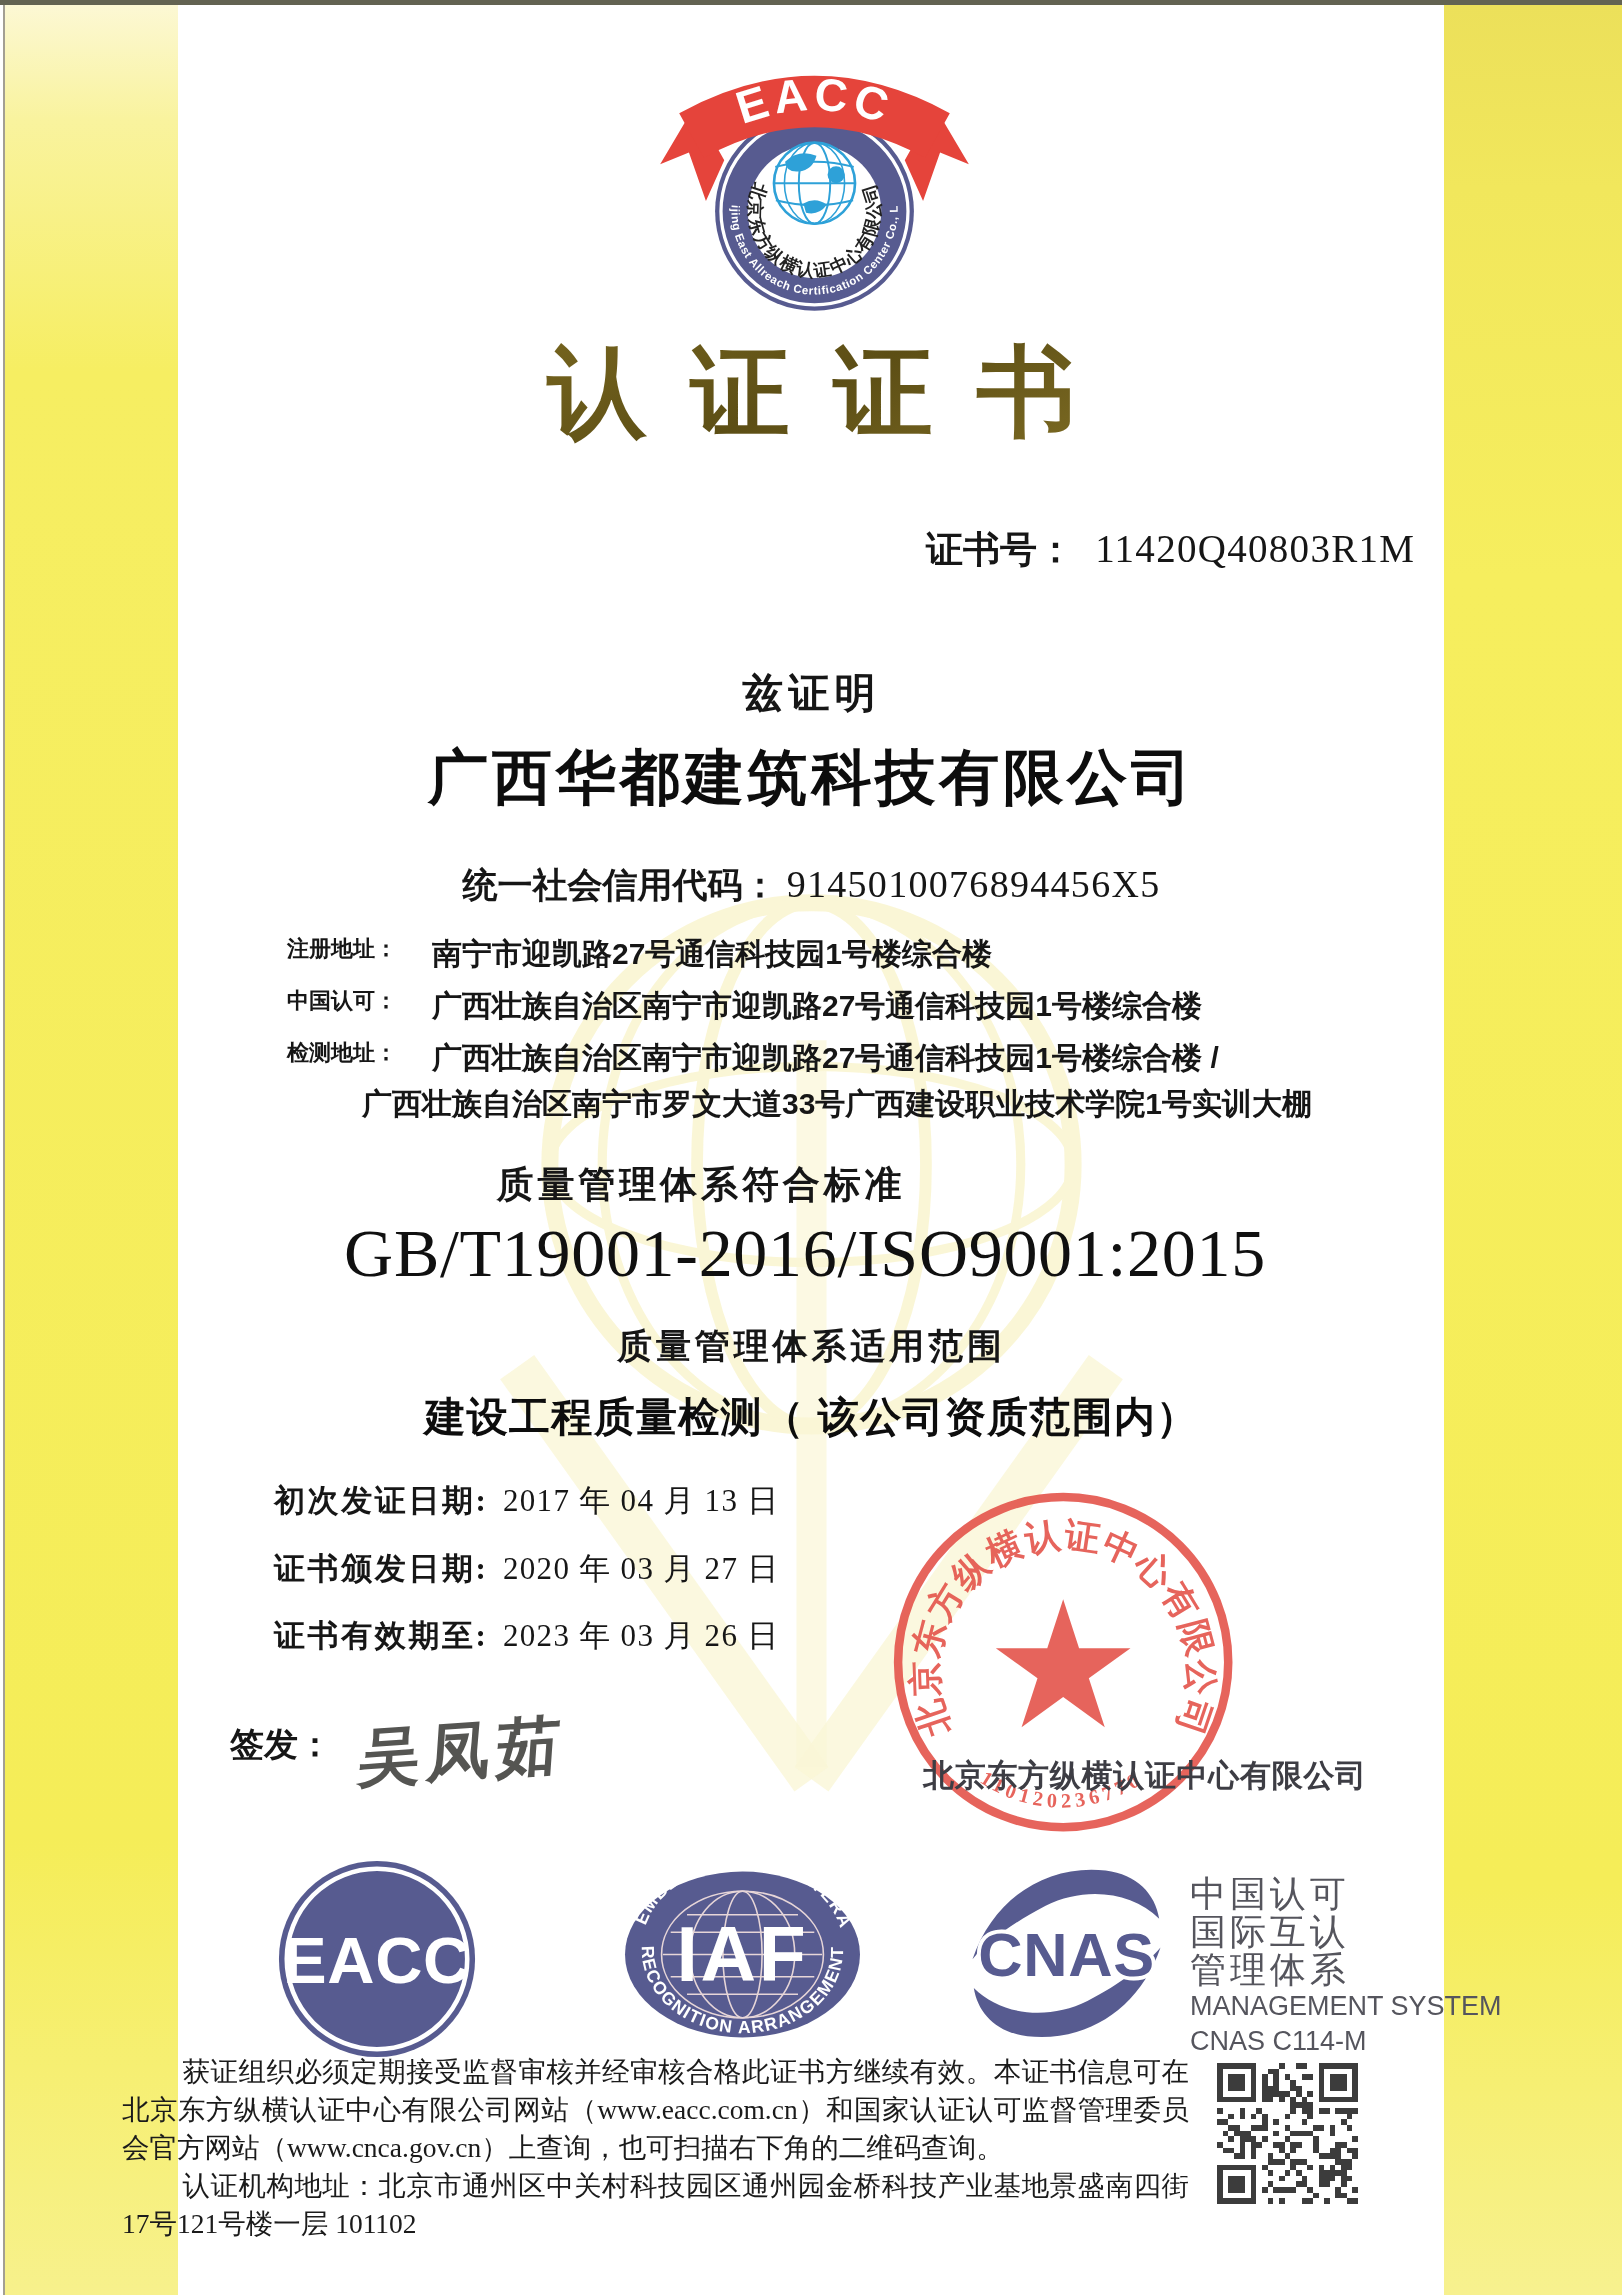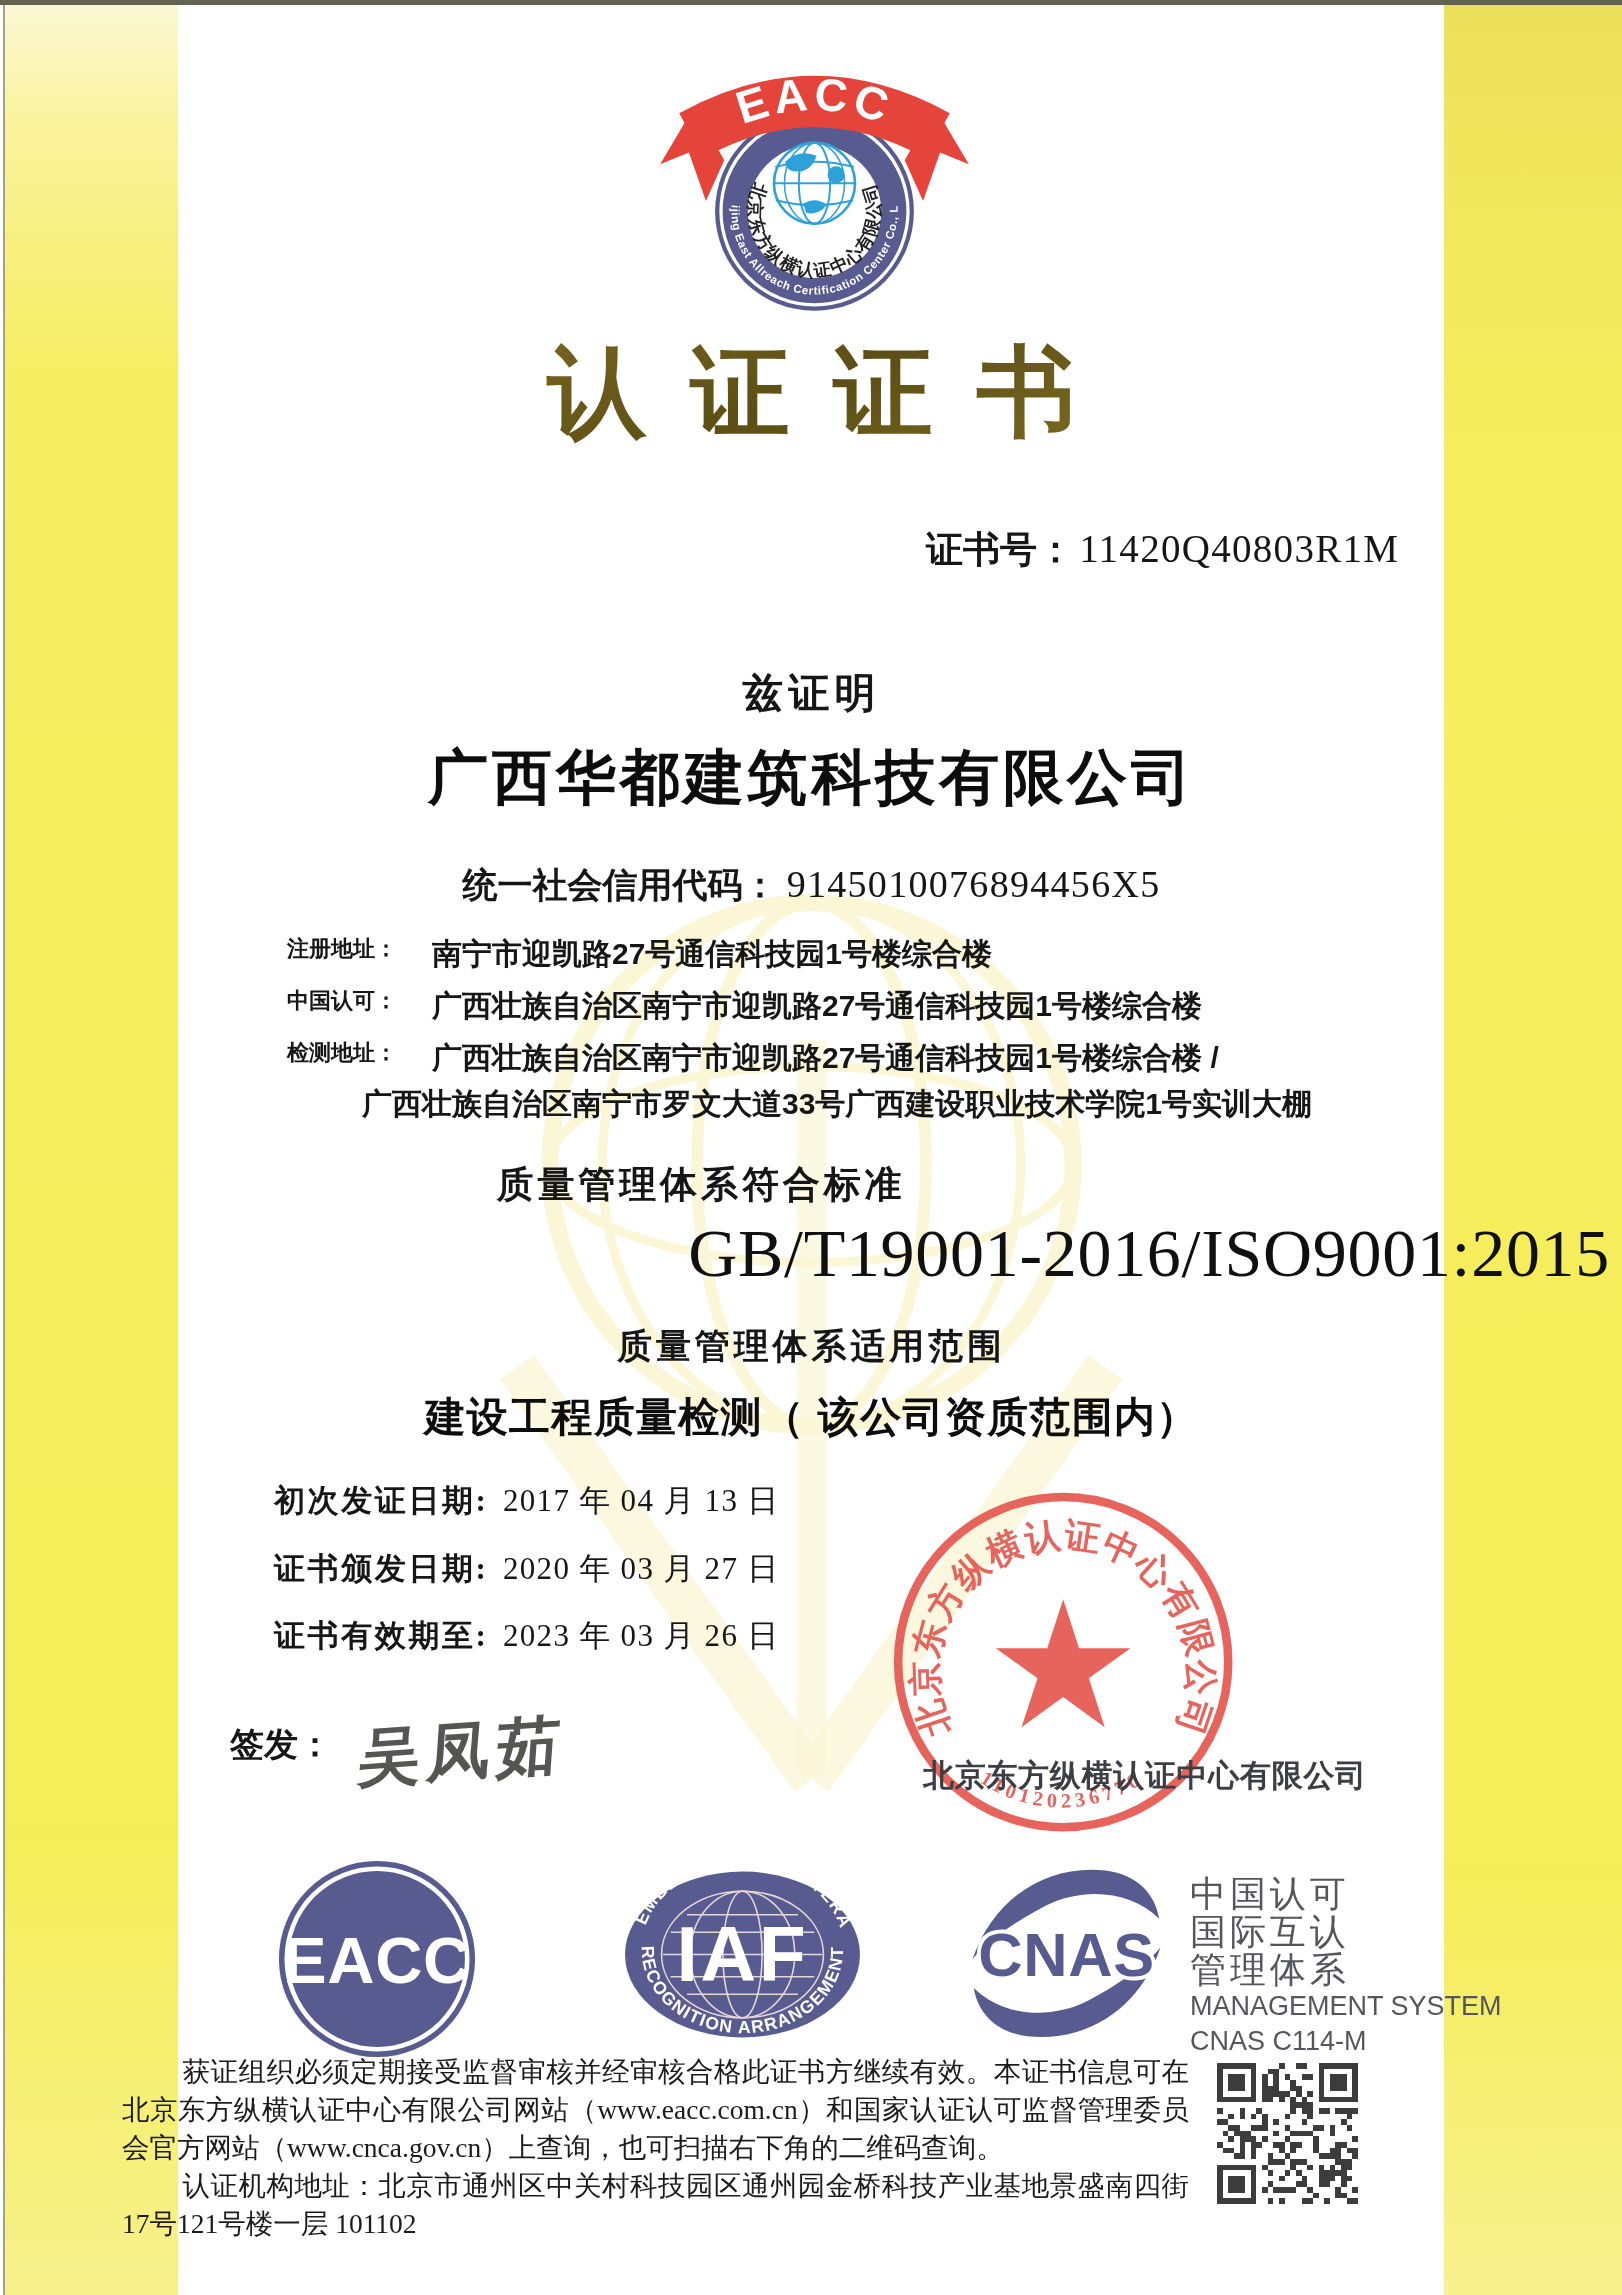--- a/index.html
+++ b/index.html
@@ -28,38 +28,38 @@
   
   .hlogo{left:651px;top:36px;width:327px;height:301px;z-index:2;}
   
   .title{
     left:0;top:330px;width:1623px;text-align:center;z-index:2;
     font-size:99px;font-weight:700;letter-spacing:44px;text-indent:44px;line-height:1.25;
     color:#6e5e1e;
     background:linear-gradient(155deg,#8d7827 10%,#5c4e15 50%,#97822e 90%);
     -webkit-background-clip:text;background-clip:text;-webkit-text-fill-color:transparent;
   }
-  .certno{left:926px;top:525px;z-index:2;display:flex;align-items:baseline;}
+  .certno{left:926px;top:525px;z-index:2;display:flex;align-items:baseline;gap:16px;}
   .certno .lbl{font-size:37px;font-weight:700;font-family:"Liberation Serif","DejaVu Serif",serif;}
   .certno .val{font-size:39px;font-family:"Liberation Serif","DejaVu Serif",serif;letter-spacing:1.3px;margin-left:5.2px;}
   .statement{left:0;top:666px;width:1623px;text-align:center;z-index:2;
     font-size:41px;font-weight:600;font-family:"Liberation Serif","DejaVu Serif",serif;letter-spacing:5.2px;}
   .company{left:0;top:738px;width:1623px;text-align:center;z-index:2;
     font-size:60px;font-weight:700;letter-spacing:3.9px;color:#0d0d0d;}
   .credit{left:0;top:862px;width:1623px;text-align:center;z-index:2;font-size:0;}
   .credit .lbl{font-size:35px;font-weight:700;}
   .credit .val{font-size:38px;font-family:"Liberation Serif","DejaVu Serif",serif;letter-spacing:1.3px;margin-left:9.2px;}
   .addr{left:287px;top:934px;width:1152px;z-index:2;}
   .addr-row{display:flex;margin-bottom:11px;}
   .addr-row .lbl{flex:0 0 145px;font-size:22px;font-weight:700;white-space:nowrap;}
   .addr-row .val{font-size:30px;font-weight:700;margin-left:0px;}
   .addr-cont{margin-left:75px;font-size:30px;font-weight:700;}
   .std-cap1{left:0;top:1160px;width:1402px;text-align:center;z-index:2;
     font-size:37px;font-weight:700;font-family:"Liberation Serif","DejaVu Serif",serif;letter-spacing:3.9px;}
-  .std-code{left:0;top:1214px;width:1610px;text-align:right;z-index:2;
+  .std-code{left:0;top:1214px;width:1610px;text-align:center;z-index:2;
     font-size:68px;font-family:"Liberation Serif","DejaVu Serif",serif;letter-spacing:0.7px;color:#101010;}
   .std-cap2{left:0;top:1323px;width:1623px;text-align:center;z-index:2;
     font-size:35px;font-weight:700;font-family:"Liberation Serif","DejaVu Serif",serif;letter-spacing:3.9px;}
   .scope{left:0;top:1390px;width:1623px;text-align:center;z-index:2;
     font-size:41px;font-weight:700;letter-spacing:1.3px;color:#0d0d0d;}
   .dates{left:254px;top:1480px;z-index:2;}
   .date-row{display:flex;margin-bottom:25.5px;align-items:baseline;}
   .date-row .lbl{flex:0 0 229px;font-size:31px;font-weight:600;font-family:"Liberation Serif","DejaVu Serif",serif;letter-spacing:2.6px;margin-left:20px;}
   .date-row .val{font-size:31px;font-family:"Liberation Serif","DejaVu Serif",serif;letter-spacing:1.3px;}
   .sign{left:230px;top:1709px;z-index:2;display:flex;align-items:flex-start;}

